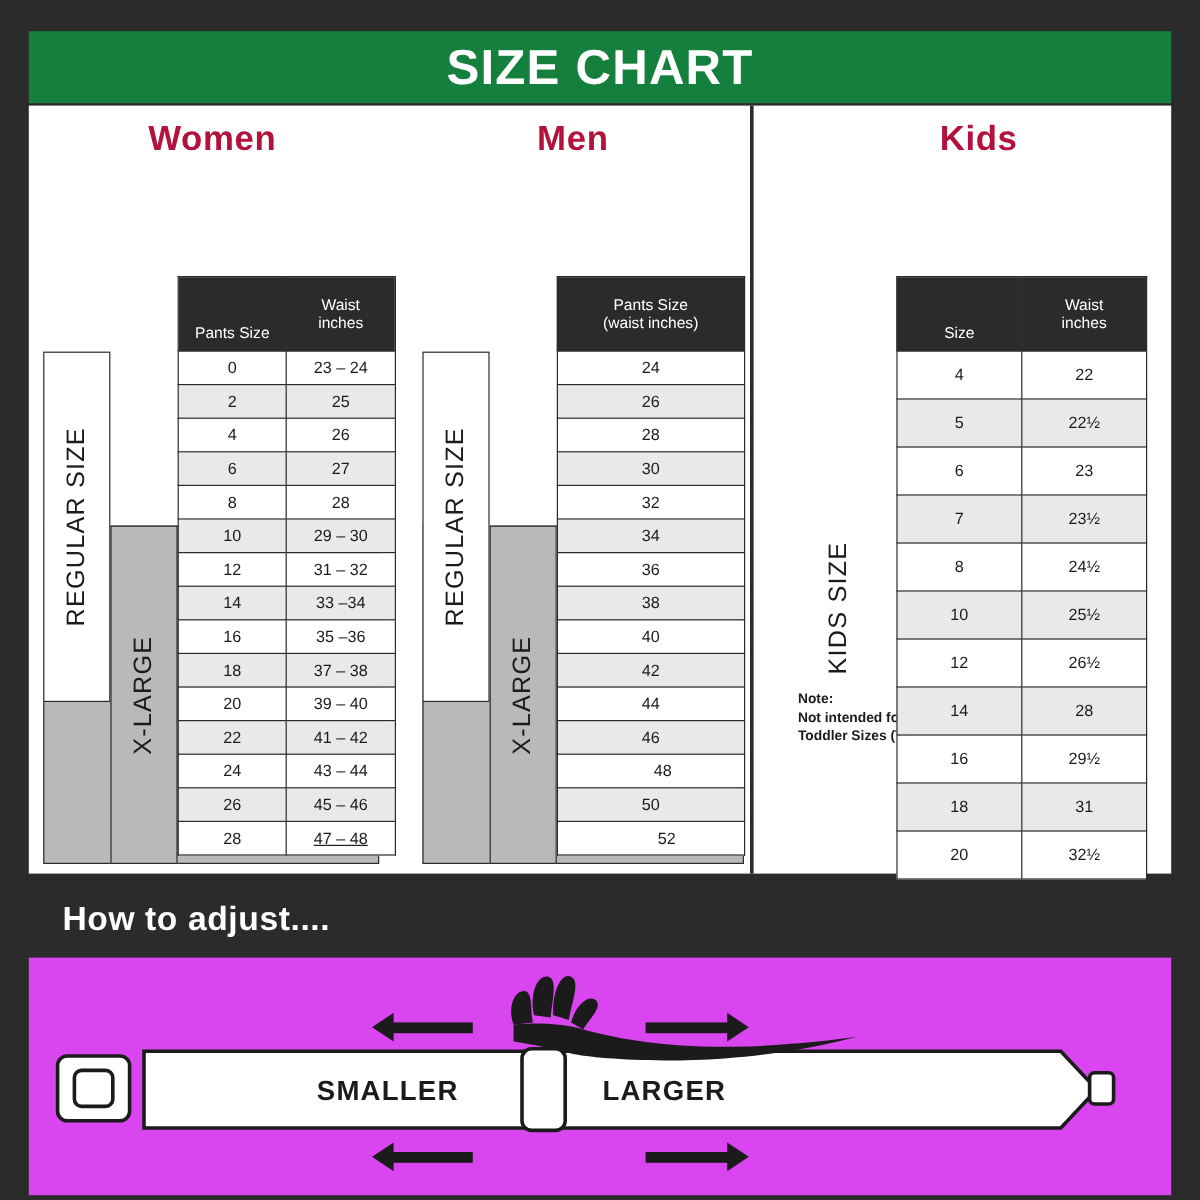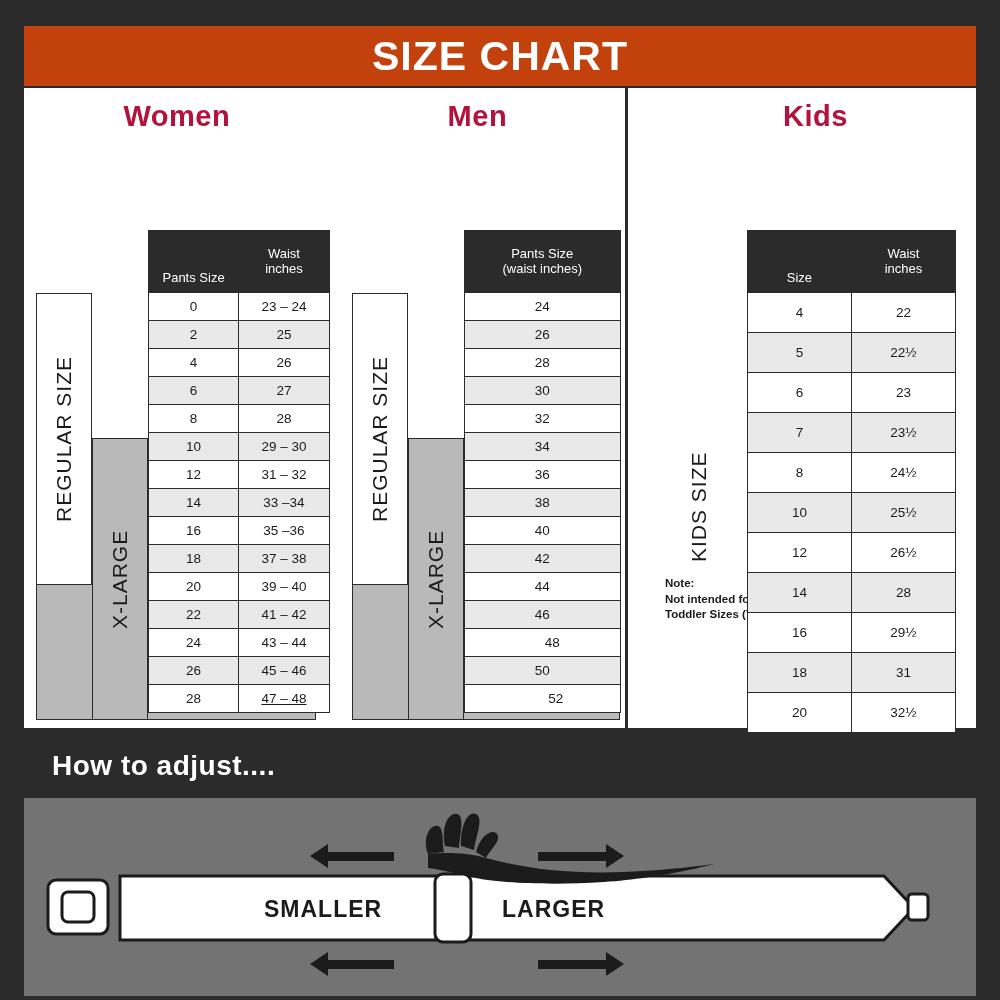--- a/index.html
+++ b/index.html
@@ -12,21 +12,21 @@
   .page {
     position: relative;
     width: 1000px; height: 1000px;
     background: #2b2b2b;
   }
 
   
   .title-bar {
     position: absolute; left: 24px; top: 26px;
     width: 952px; height: 60px;
-    background: #c2410c;
+    background: #15803d;
     display: flex; align-items: center; justify-content: center;
   }
   .title-bar .title {
     color: #ffffff;
     font-size: 41px;
     font-weight: bold;
     letter-spacing: 1px;
   }
 
   
@@ -114,21 +114,21 @@
     display: flex; align-items: center;
   }
   .howto-bar .howto-text {
     color: #ffffff; font-size: 28px; font-weight: bold;
     padding-left: 28px;
     letter-spacing: .5px;
   }
   .howto-panel {
     position: absolute; left: 24px; top: 798px;
     width: 952px; height: 198px;
-    background: #737373;
+    background: #d946ef;
   }
   .adj-word {
     position: absolute;
     font-size: 23px; font-weight: bold; color: #1b1b1b;
     letter-spacing: 1px;
   }
 
   .note {
     position: absolute;
     font-size: 11.5px;

